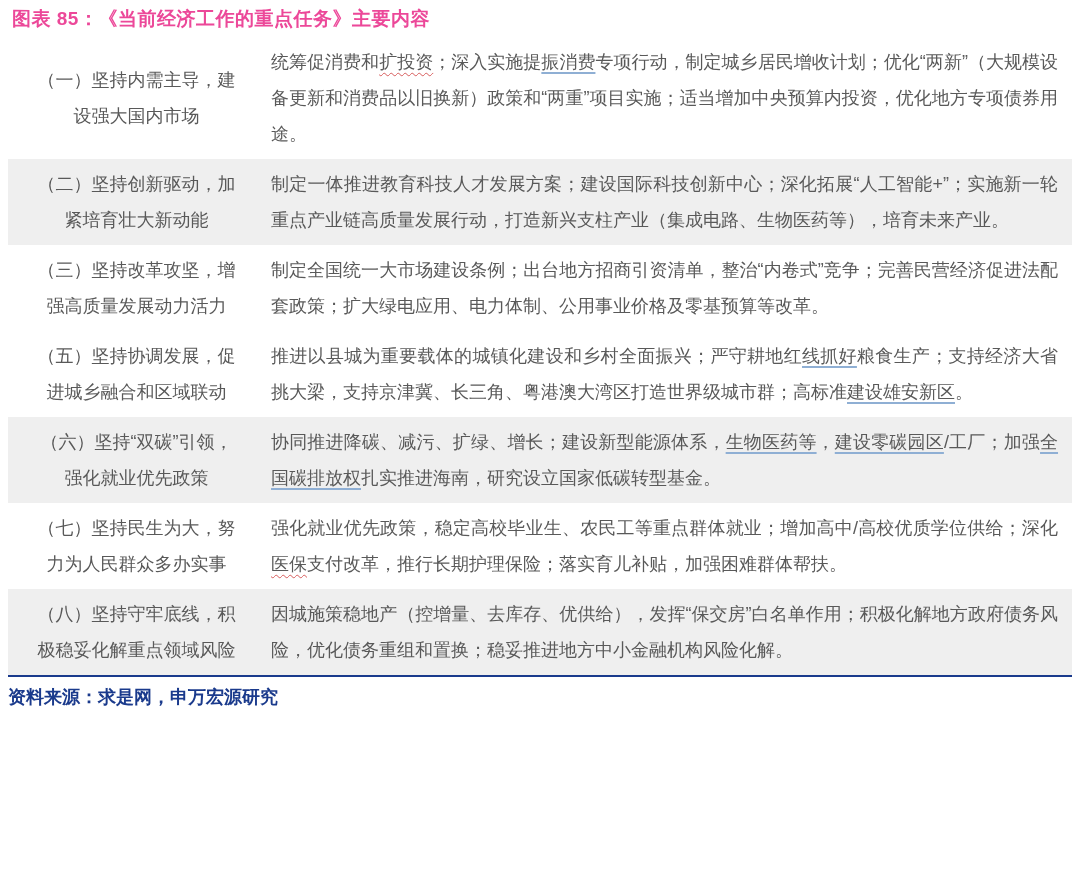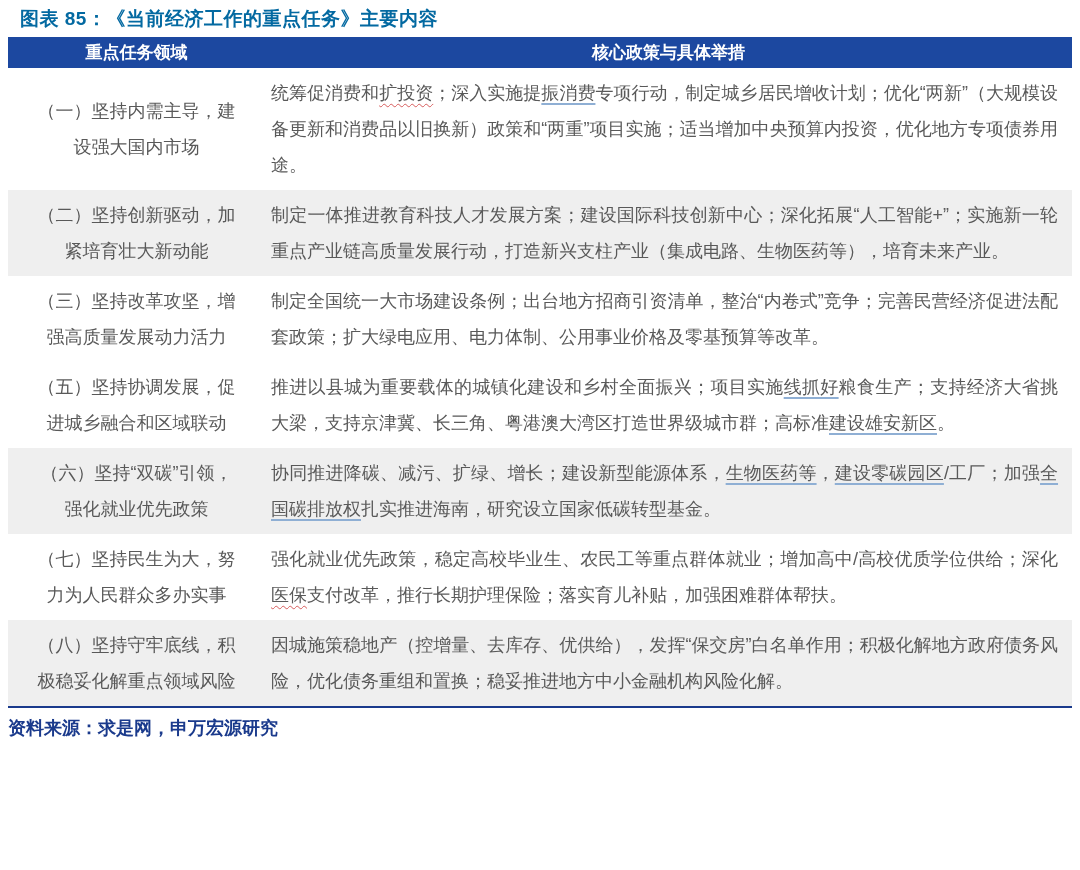--- a/index.html
+++ b/index.html
@@ -3,22 +3,22 @@
 <meta charset="utf-8">
 <style>
   html,body{margin:0;padding:0;background:#ffffff;}
   body{
     width:1080px;height:870px;overflow:hidden;
     font-family:"Liberation Sans","DejaVu Sans",sans-serif;
     -webkit-font-smoothing:antialiased;
   }
   .page{width:1080px;height:870px;position:relative;background:#fff;}
   .fig-title{
-    padding:6px 8px 5px 20px;
-    font-size:19px;font-weight:bold;color:#0369a1;
+    padding:6px 8px 5px 12px;
+    font-size:19px;font-weight:bold;color:#ec4899;
     letter-spacing:0.5px;
   }
   .tbl{margin:0 8px;border-bottom:2px solid #1A3A8C;}
   .thead{
     display:flex;background:#1C48A0;color:#ffffff;
     font-weight:bold;font-size:17px;height:31px;align-items:center;
   }
   .th-left{width:257px;text-align:center;flex:0 0 auto;}
   .th-right{flex:1;text-align:center;}
   .row{display:flex;font-size:18px;color:#595959;line-height:36px;}
@@ -48,24 +48,20 @@
     font-size:18px;font-weight:bold;color:#1A3A8C;
   }
 </style>
 </head>
 <body>
 
 <div class="page">
   <div class="fig-title">图表 85：《当前经济工作的重点任务》主要内容</div>
 
   <div class="tbl">
-    <div class="thead">
-      <div class="th-left">重点任务领域</div>
-      <div class="th-right">核心政策与具体举措</div>
-    </div>
     <div id="rows">
         <div class="row oddw">
           <div class="cell-left">
             <span>（一）坚持内需主导，建设强大国内市场</span>
           </div>
           <div class="cell-right"><span>统筹促消费和</span><span class="wavy">扩投资</span><span>；深入实施提</span><span class="u">振消费</span><span>专项行动，制定城乡居民增收计划；优化“两新”（大规模设备更新和消费品以旧换新）政策和“两重”项目实施；适当增加中央预算内投资，优化地方专项债券用途。</span></div>
         </div>
         <div class="row even">
           <div class="cell-left">
             <span>（二）坚持创新驱动，加紧培育壮大新动能</span>
@@ -75,21 +71,21 @@
         <div class="row oddw">
           <div class="cell-left">
             <span>（三）坚持改革攻坚，增强高质量发展动力活力</span>
           </div>
           <div class="cell-right"><span>制定全国统一大市场建设条例；出台地方招商引资清单，整治“内卷式”竞争；完善民营经济促进法配套政策；扩大绿电应用、电力体制、公用事业价格及零基预算等改革。</span></div>
         </div>
         <div class="row oddw">
           <div class="cell-left">
             <span>（五）坚持协调发展，促进城乡融合和区域联动</span>
           </div>
-          <div class="cell-right"><span>推进以县城为重要载体的城镇化建设和乡村全面振兴；项目实施</span><span class="u">线抓好</span><span>粮食生产；支持经济大省挑大梁，支持京津冀、长三角、粤港澳大湾区打造世界级城市群；高标准</span><span class="u">建设雄安新区</span><span>。</span></div>
+          <div class="cell-right"><span>推进以县城为重要载体的城镇化建设和乡村全面振兴；严守耕地红</span><span class="u">线抓好</span><span>粮食生产；支持经济大省挑大梁，支持京津冀、长三角、粤港澳大湾区打造世界级城市群；高标准</span><span class="u">建设雄安新区</span><span>。</span></div>
         </div>
         <div class="row even">
           <div class="cell-left">
             <span>（六）坚持“双碳”引领，强化就业优先政策</span>
           </div>
           <div class="cell-right"><span>协同推进降碳、减污、扩绿、增长；建设新型能源体系，</span><span class="u">生物医药等</span><span>，</span><span class="u">建设零碳园区</span><span>/工厂；加强</span><span class="u">全国碳排放权</span><span>扎实推进海南，研究设立国家低碳转型基金。</span></div>
         </div>
         <div class="row oddw">
           <div class="cell-left">
             <span>（七）坚持民生为大，努力为人民群众多办实事</span>

